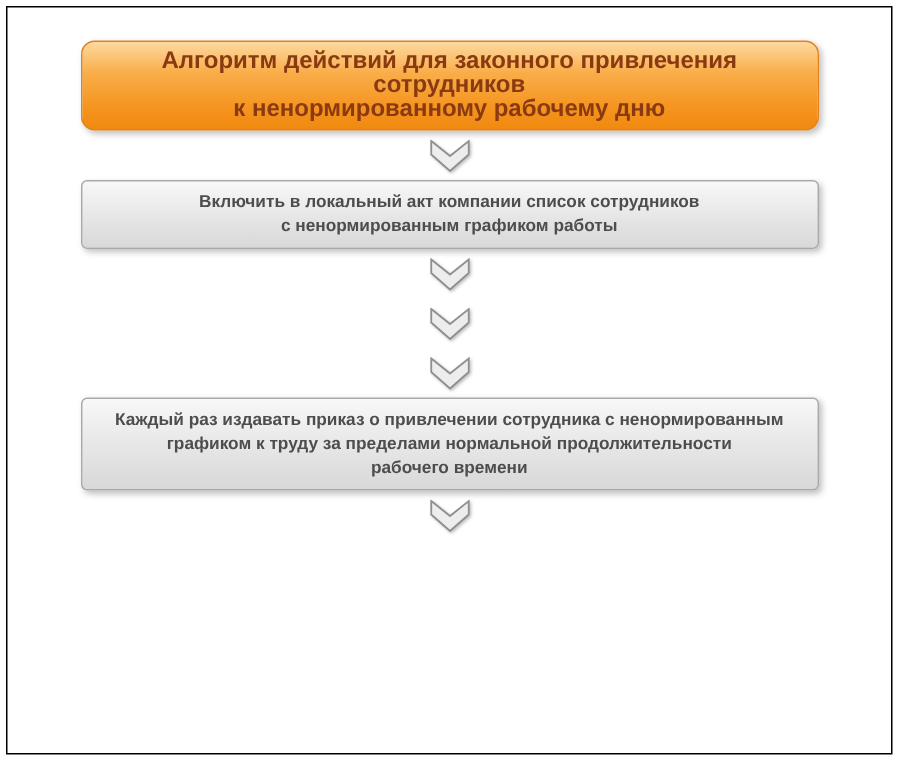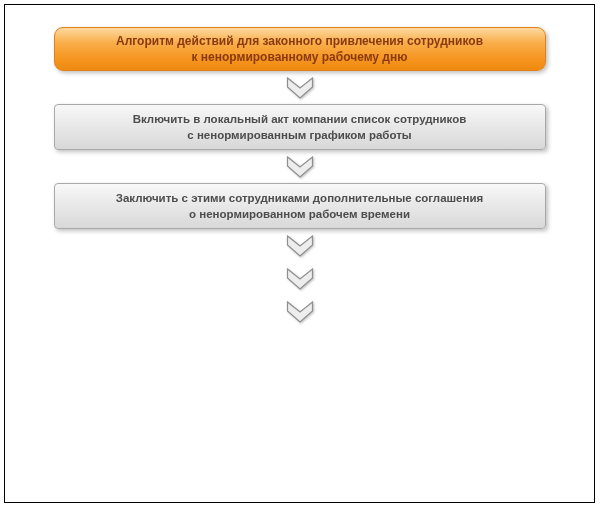--- a/index.html
+++ b/index.html
@@ -39,21 +39,21 @@
     border-radius: 9px;
     background: linear-gradient(180deg, #fdd9a0 0%, #f9ae4a 35%, #f5941f 75%, #f08a10 100%);
     box-shadow: 2px 2px 4px rgba(0,0,0,0.25);
     display: flex;
     align-items: center;
     justify-content: center;
     padding: 5px 16px;
     text-align: center;
   }
   .title-text {
-    font-size: 12px;
+    font-size: 16px;
     font-weight: bold;
     color: #8a3a10;
     line-height: 16px;
     white-space: pre-line;
   }
   .step-box {
     width: 492px;
     box-sizing: border-box;
     border: 1px solid #a9a9a9;
     border-radius: 4px;
@@ -96,34 +96,35 @@
 
     <div class="step-box">
       <span class="step-text">Включить в локальный акт компании список сотрудников
 с ненормированным графиком работы</span>
     </div>
 
     <svg class="arrow" width="28" height="22" viewBox="0 0 28 22">
       <polygon points="1.5,1 14,11 26.5,1 26.5,10 14,21 1.5,10" fill="#ededed" stroke="#8f8f8f" stroke-width="1.2"></polygon>
     </svg>
 
-    <div class="step-box">
-      <span class="step-text">Заключить с этими сотрудниками дополнительные соглашения
-о ненормированном рабочем времени</span>
-    </div>
 
     <svg class="arrow" width="28" height="22" viewBox="0 0 28 22">
       <polygon points="1.5,1 14,11 26.5,1 26.5,10 14,21 1.5,10" fill="#ededed" stroke="#8f8f8f" stroke-width="1.2"></polygon>
     </svg>
 
 
     <svg class="arrow" width="28" height="22" viewBox="0 0 28 22">
       <polygon points="1.5,1 14,11 26.5,1 26.5,10 14,21 1.5,10" fill="#ededed" stroke="#8f8f8f" stroke-width="1.2"></polygon>
     </svg>
 
+    <div class="step-box">
+      <span class="step-text">Каждый раз издавать приказ о привлечении сотрудника с ненормированным
+графиком к труду за пределами нормальной продолжительности
+рабочего времени</span>
+    </div>
 
     <svg class="arrow" width="28" height="22" viewBox="0 0 28 22">
       <polygon points="1.5,1 14,11 26.5,1 26.5,10 14,21 1.5,10" fill="#ededed" stroke="#8f8f8f" stroke-width="1.2"></polygon>
     </svg>
 
 
   </div>
 </div>
 
 </body></html>

